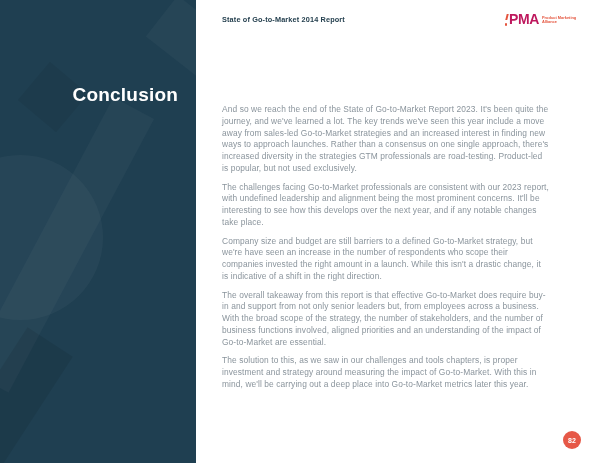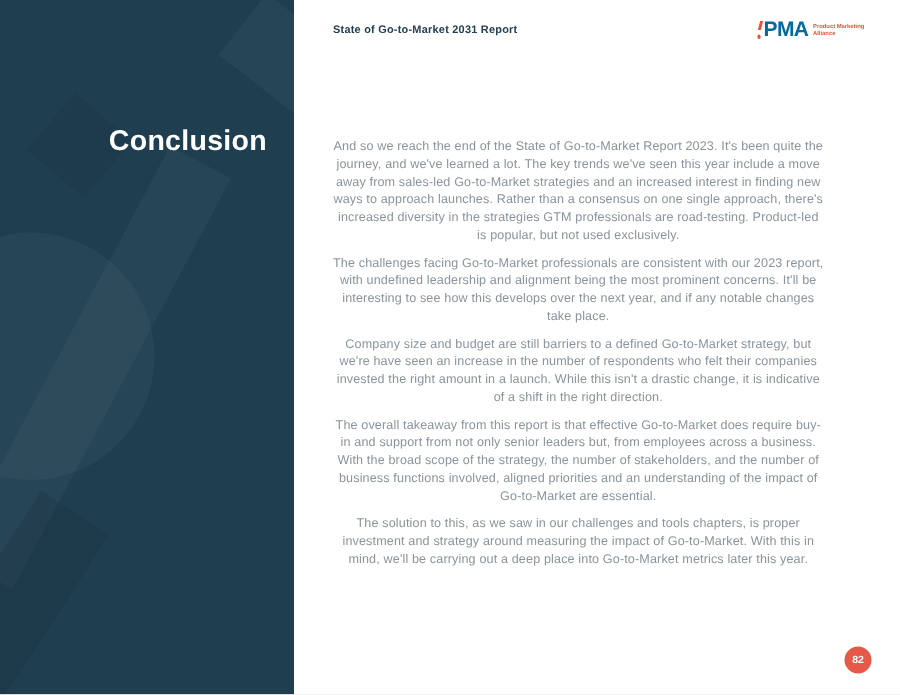--- a/index.html
+++ b/index.html
@@ -51,32 +51,32 @@
   .logo-mark { position:relative; width:5px; height:12px; margin-top:1px; }
   .logo-mark .tick {
     position:absolute; left:1.5px; top:0; width:2px; height:6px;
     background:#e4533c; transform:skewX(-14deg);
   }
   .logo-mark .dot {
     position:absolute; left:0.5px; bottom:0; width:2.6px; height:2.6px;
     border-radius:50%; background:#e4533c;
   }
   .logo-acronym {
-    font-size:14px; font-weight:800; color:#0369a1; letter-spacing:-0.4px;
+    font-size:14px; font-weight:800; color:#be185d; letter-spacing:-0.4px;
     line-height:13px;
   }
   .logo-name {
     font-size:7.8px; line-height:9px; font-weight:700; color:#e4533c;
     transform:scale(0.5); transform-origin:left top;
     margin-left:3px; margin-top:2px; white-space:nowrap; width:2px;
   }
   
   .content {
-    position:absolute; left:222px; top:92px; width:327px;
-    color:#8a949c; font-size:8.4px; line-height:11.75px; letter-spacing:0.1px;text-align:center;
+    position:absolute; left:222px; top:104px; width:327px;
+    color:#8a949c; font-size:8.4px; line-height:11.75px; letter-spacing:0.1px;
   }
   .content p { margin-bottom:7px; }
   
   .page-badge {
     position:absolute; left:563px; top:431px; width:18px; height:18px;
     border-radius:50%; background:#e65847;
     display:flex; align-items:center; justify-content:center;
     color:#ffffff; font-size:7px; font-weight:700;
   }
 </style>
@@ -87,37 +87,37 @@
 
   <div class="sidebar">
     <div class="wm wm-band-light"></div>
     <div class="wm wm-blob"></div>
     <div class="wm wm-band-topright"></div>
     <div class="wm wm-square-dark"></div>
     <div class="wm wm-band-dark"></div>
     <h1 class="section-heading">Conclusion</h1>
   </div>
 
-  <div class="report-title">State of Go-to-Market 2031 Report</div>
+  <div class="report-title">State of Go-to-Market 2014 Report</div>
 
   <div class="logo">
     <span class="logo-mark">
       <span class="tick"></span>
         <span class="dot"></span>
     </span>
     <span class="logo-acronym">PMA</span>
     <span class="logo-name">
       <span>Product Marketing</span><br>
       <span>Alliance</span>
     </span>
   </div>
 
   <div class="content">
     <p>And so we reach the end of the State of Go-to-Market Report 2023. It's been quite the journey, and we've learned a lot. The key trends we've seen this year include a move away from sales-led Go-to-Market strategies and an increased interest in finding new ways to approach launches. Rather than a consensus on one single approach, there's increased diversity in the strategies GTM professionals are road-testing. Product-led is popular, but not used exclusively.</p>
     <p>The challenges facing Go-to-Market professionals are consistent with our 2023 report, with undefined leadership and alignment being the most prominent concerns. It'll be interesting to see how this develops over the next year, and if any notable changes take place.</p>
-    <p>Company size and budget are still barriers to a defined Go-to-Market strategy, but we're have seen an increase in the number of respondents who felt their companies invested the right amount in a launch. While this isn't a drastic change, it is indicative of a shift in the right direction.</p>
+    <p>Company size and budget are still barriers to a defined Go-to-Market strategy, but we're have seen an increase in the number of respondents who scope their companies invested the right amount in a launch. While this isn't a drastic change, it is indicative of a shift in the right direction.</p>
     <p>The overall takeaway from this report is that effective Go-to-Market does require buy-in and support from not only senior leaders but, from employees across a business. With the broad scope of the strategy, the number of stakeholders, and the number of business functions involved, aligned priorities and an understanding of the impact of Go-to-Market are essential.</p>
     <p>The solution to this, as we saw in our challenges and tools chapters, is proper investment and strategy around measuring the impact of Go-to-Market. With this in mind, we'll be carrying out a deep place into Go-to-Market metrics later this year.</p>
   </div>
 
   <div class="page-badge">82</div>
 
 </div>
 
 </body></html>

